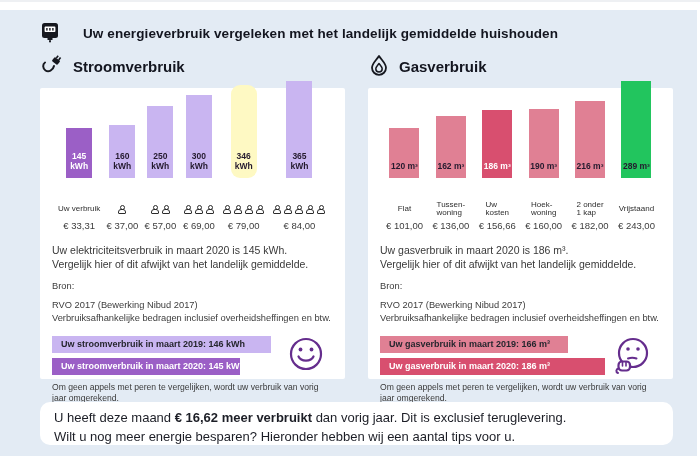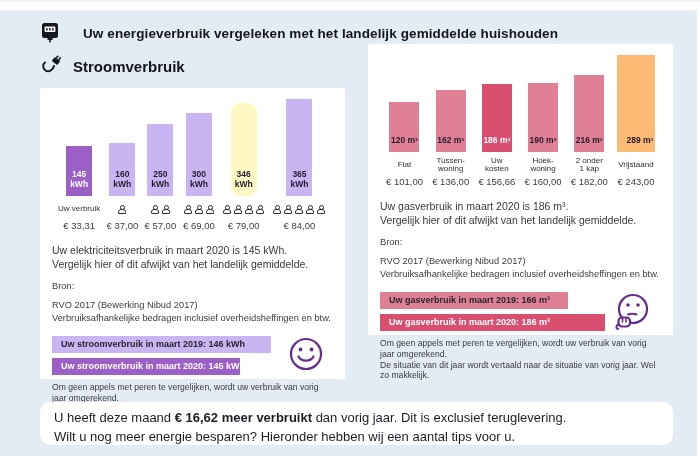--- a/index.html
+++ b/index.html
@@ -18,21 +18,21 @@
   
   .chart{display:flex;justify-content:space-between;align-items:flex-end;height:131px;padding:0 6px;margin-top:4px;}
   .bar-col{display:flex;flex-direction:column;align-items:center;justify-content:flex-end;}
   .bar{display:flex;align-items:flex-end;justify-content:center;}
   .chart[data-chart="electricity"] .bar{width:26px;}
   .chart[data-chart="gas"] .bar{width:30px;}
   .bar-label{width:110%;text-align:center;font-weight:700;font-size:8.5px;line-height:9.5px;
     padding-bottom:7px;color:#241a2e;white-space:nowrap;}
   .bar.hl .bar-label{color:#fff;}
   .cat{height:20px;display:flex;align-items:center;justify-content:center;font-size:8px;
-    line-height:8.5px;color:#2e2e2e;text-align:center;margin-top:3px;}
+    line-height:8.5px;color:#2e2e2e;text-align:left;margin-top:21px;}
   .cost{font-size:9.5px;color:#3c3c3c;margin-top:1px;white-space:nowrap;}
   
   .person{position:relative;display:inline-block;width:8px;height:9px;margin:0 1.5px;}
   .person::before{content:"";position:absolute;top:0;left:2px;width:3px;height:3px;
     border:1px solid #2b2b2b;border-radius:50%;}
   .person::after{content:"";position:absolute;bottom:0;left:0;width:6px;height:3px;
     border:1px solid #2b2b2b;border-radius:3px 3px 1px 1px;}
   
   .desc{margin:12px 0 0 0;font-size:10.5px;line-height:14px;color:#393939;}
   .source{display:flex;gap:6px;margin-top:9px;font-size:9.3px;line-height:13px;color:#3c3c3c;flex-direction:column;}
@@ -179,20 +179,29 @@
           </span>
         </div>
         <p class="footnote">
           <span>Om geen appels met peren te vergelijken, wordt uw verbruik van vorig jaar omgerekend.</span><br>
           <span>De situatie van dit jaar wordt vertaald naar de situatie van vorig jaar. Wel zo makkelijk.</span>
         </p>
       </div>
     </section>
 
     <section class="col">
+      <div class="sec-head">
+        <span>
+          <svg width="22" height="24" viewBox="0 0 22 24">
+            <path d="M11 2 C 14 6.5, 18 9.7, 18 13.8 A 7 7 0 1 1 4 13.8 C 4 9.7, 8 6.5, 11 2 Z" fill="none" stroke="#16181f" stroke-width="1.8" stroke-linejoin="round"></path>
+            <path d="M11 9.5 C 12.6 11.5, 14.2 12.9, 14.2 14.7 A 3.2 3.2 0 1 1 7.8 14.7 C 7.8 12.9, 9.4 11.5, 11 9.5 Z" fill="none" stroke="#16181f" stroke-width="1.5" stroke-linejoin="round"></path>
+          </svg>
+        </span>
+        <h2>Gasverbruik</h2>
+      </div>
       <div class="card">
         <div class="chart" data-chart="gas">
             <div class="bar-col">
               <div class="bar" style="height: 50px; background: rgb(224, 128, 148);">
                 <div class="bar-label">120 m³</div>
               </div>
               <div class="cat">Flat</div>
               <div class="cost">€ 101,00</div>
             </div>
             <div class="bar-col">
@@ -217,21 +226,21 @@
               <div class="cost">€ 160,00</div>
             </div>
             <div class="bar-col">
               <div class="bar" style="height: 77px; background: rgb(224, 128, 148);">
                 <div class="bar-label">216 m³</div>
               </div>
               <div class="cat">2 onder<br>1 kap</div>
               <div class="cost">€ 182,00</div>
             </div>
             <div class="bar-col">
-              <div class="bar" style="height: 97px; background: #fdba74; padding-left: 8px;">
+              <div class="bar" style="height: 97px; background: #22c55e;">
                 <div class="bar-label">289 m³</div>
               </div>
               <div class="cat">Vrijstaand</div>
               <div class="cost">€ 243,00</div>
             </div>
           </div>
         <p class="desc">
           <span>Uw gasverbruik in maart 2020 is 186 m³.</span><br>
           <span>Vergelijk hier of dit afwijkt van het landelijk gemiddelde.</span>
         </p>

